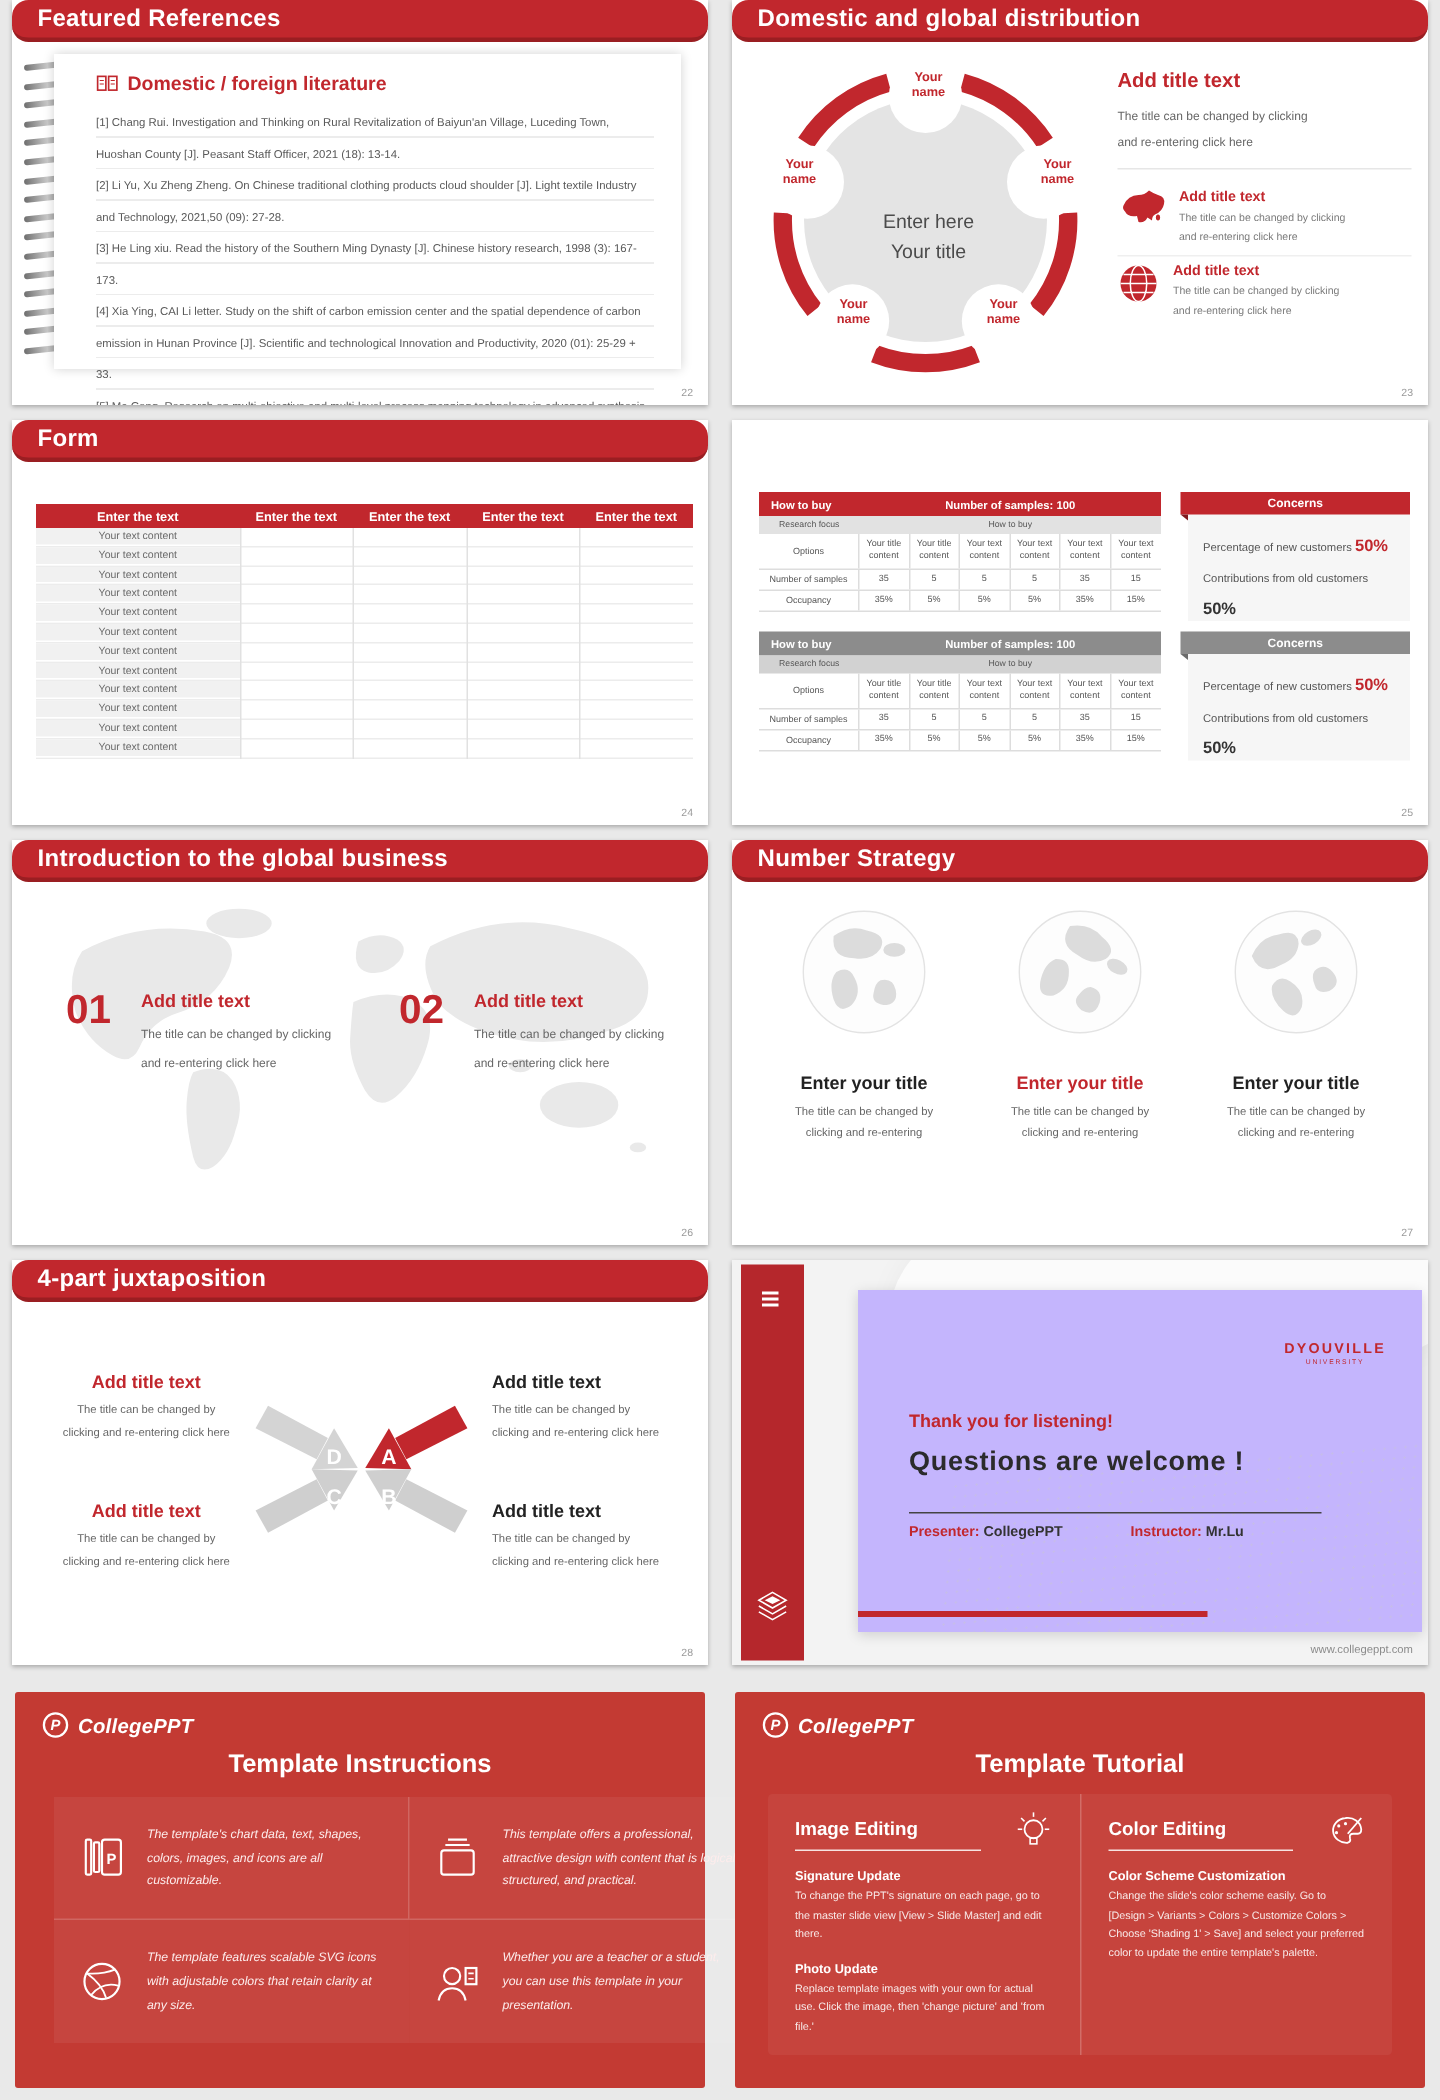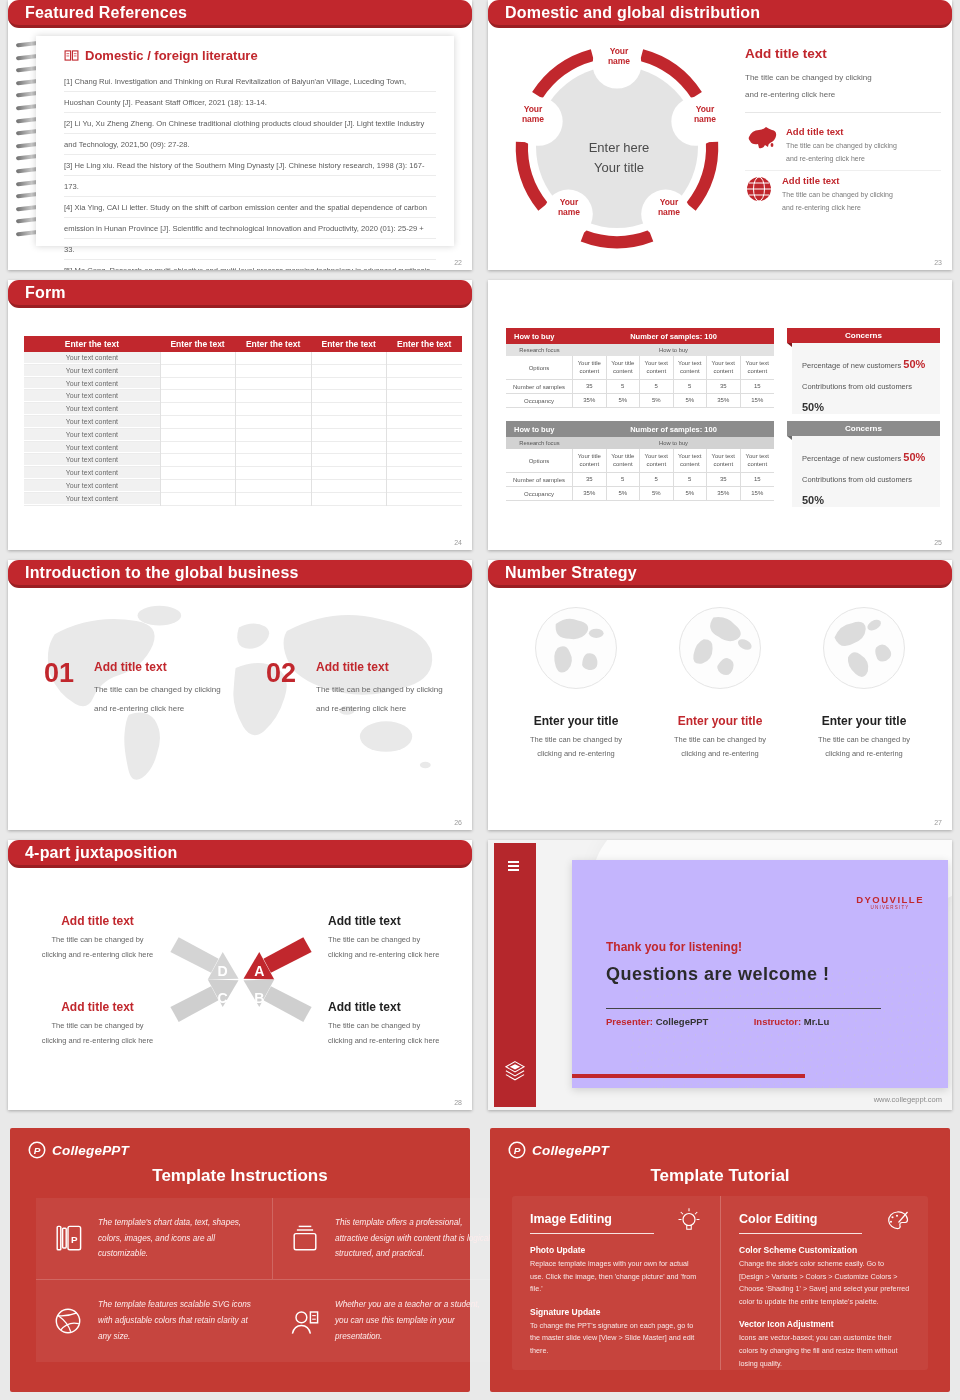--- a/index.html
+++ b/index.html
@@ -677,43 +677,39 @@
           <svg class="tuticon" width="30" height="30" viewBox="0 0 40 40">
             <circle cx="20" cy="18" r="8" fill="none" stroke="#fff" stroke-width="1.6"></circle>
             <rect x="17" y="26" width="6" height="5" fill="none" stroke="#fff" stroke-width="1.4"></rect>
             <line x1="20" y1="3" x2="20" y2="7" stroke="#fff" stroke-width="1.4"></line>
             <line x1="6" y1="18" x2="10" y2="18" stroke="#fff" stroke-width="1.4"></line>
             <line x1="30" y1="18" x2="34" y2="18" stroke="#fff" stroke-width="1.4"></line>
             <line x1="9" y1="8" x2="12" y2="11" stroke="#fff" stroke-width="1.4"></line>
             <line x1="31" y1="8" x2="28" y2="11" stroke="#fff" stroke-width="1.4"></line>
           </svg>
           <div class="tutsec">
+            <div class="st">Signature Update</div>
+            <div class="sb">To change the PPT's signature on each page, go to the master slide view [View &gt; Slide Master] and edit there.</div>
+          </div>
+          <div class="tutsec">
             <div class="st">Photo Update</div>
             <div class="sb">Replace template images with your own for actual use. Click the image, then 'change picture' and 'from file.'</div>
-          </div>
-          <div class="tutsec">
-            <div class="st">Signature Update</div>
-            <div class="sb">To change the PPT's signature on each page, go to the master slide view [View &gt; Slide Master] and edit there.</div>
           </div>
         </div>
         <div class="tutcol">
           <div class="tuthead">Color Editing</div>
           <svg class="tuticon" width="30" height="30" viewBox="0 0 40 40">
             <path d="M20,8 a12,11 0 1 0 2,22 q3,-1 2,-4 q-1,-4 3,-4 l4,0 q3,0 3,-4 a12,11 0 0 0 -14,-10 z" fill="none" stroke="#fff" stroke-width="1.6"></path>
             <circle cx="14" cy="15" r="1.4" fill="#fff"></circle>
             <circle cx="20" cy="13" r="1.4" fill="#fff"></circle>
             <circle cx="12" cy="21" r="1.4" fill="#fff"></circle>
             <line x1="22" y1="22" x2="34" y2="8" stroke="#fff" stroke-width="1.6"></line>
           </svg>
           <div class="tutsec">
             <div class="st">Color Scheme Customization</div>
             <div class="sb">Change the slide's color scheme easily. Go to [Design &gt; Variants &gt; Colors &gt; Customize Colors &gt; Choose 'Shading 1' &gt; Save] and select your preferred color to update the entire template's palette.</div>
           </div>
-          <div class="tutsec">
-            <div class="st">Vector Icon Adjustment</div>
-            <div class="sb">Icons are vector-based; you can customize their colors by changing the fill and resize them without losing quality.</div>
-          </div>
         </div>
       </div>
     </div>
   </div>
 
 </div>
 
 </body></html>

